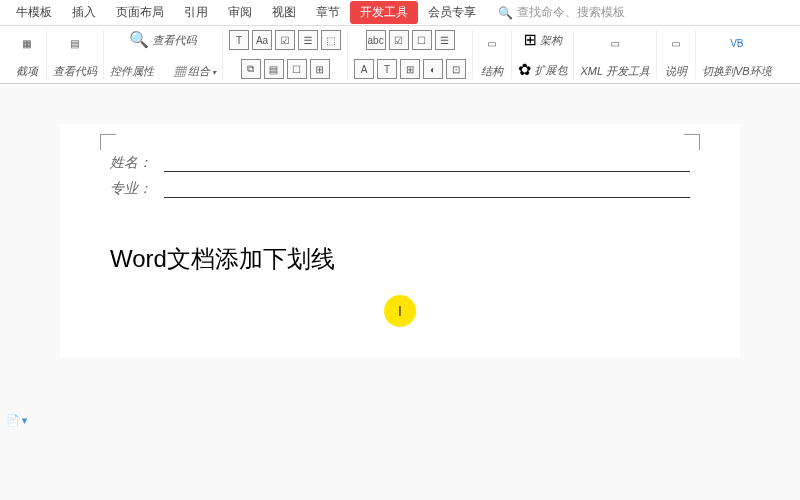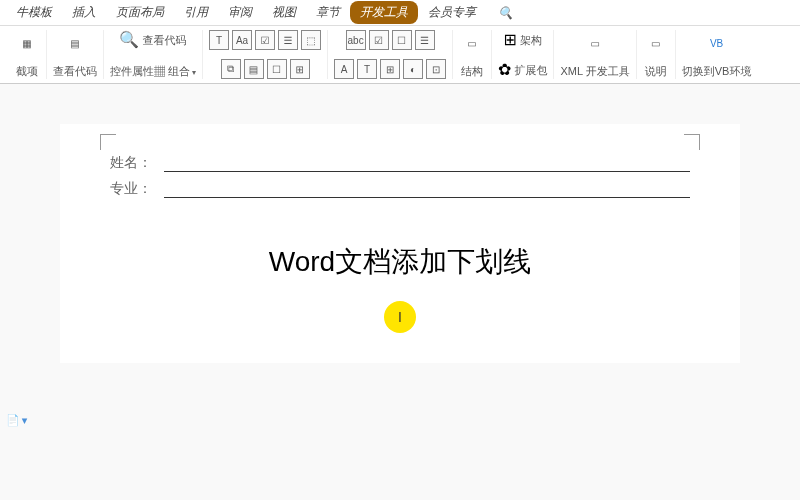--- a/index.html
+++ b/index.html
@@ -1,79 +1,80 @@
 <!DOCTYPE html>
 <html><head>
   <meta charset="utf-8">
   <style>
     * { margin: 0; padding: 0; box-sizing: border-box; font-family: "Microsoft YaHei", sans-serif; }
     body { width: 800px; height: 500px; background: #f5f5f5; overflow: hidden; }
     
-    .menubar { background: #fff; height: 26px; display: flex; align-items: center; padding: 0 6px; border-bottom: 1px solid #ddd; font-style: italic; }
+    .menubar { background: #fff; height: 26px; display: flex; align-items: center; padding: 0 6px; border-bottom: 1px solid #ddd; }
     .menu-item { padding: 3px 10px; font-size: 12px; color: #444; cursor: pointer; }
-    .menu-item.active { background: #a16207; color: #fff; border-radius: 8px; }
+    .menu-item.active { background: #ef4444; color: #fff; border-radius: 3px; }
     .search-box { margin-left: 12px; display: flex; align-items: center; color: #999; font-size: 12px; }
     .search-icon { margin-right: 4px; }
     
     .toolbar { background: #fff; height: 58px; display: flex; padding: 4px 8px; border-bottom: 1px solid #ccc; }
     .tool-group { display: flex; flex-direction: column; align-items: center; justify-content: space-between; padding: 0 6px; border-right: 1px solid #eee; }
     .tool-group:last-child { border-right: none; }
     .tool-icon { width: 20px; height: 20px; display: flex; align-items: center; justify-content: center; border: 1px solid #888; font-size: 10px; color: #555; background: #fafafa; }
     .tool-icon.big { width: 26px; height: 26px; border: none; background: transparent; }
-    .tool-label { font-size: 11px; color: #555; white-space: nowrap; margin-top: 2px; }
+    .tool-label { font-size: 11px; color: #555; white-space: nowrap; margin-top: 2px; font-style: italic; }
     .tool-row { display: flex; gap: 3px; }
     .dropdown-arrow { font-size: 8px; color: #666; margin-left: 2px; }
     
     .doc-area { background: #f9f9f9; padding: 40px 0 0 0; height: 416px; position: relative; }
     .page { background: #fff; margin: 0 auto; width: 680px; padding: 30px 50px; position: relative; }
     .corner-tl { position: absolute; top: 10px; left: 40px; width: 16px; height: 16px; border-left: 1px solid #999; border-top: 1px solid #999; }
     .corner-tr { position: absolute; top: 10px; right: 40px; width: 16px; height: 16px; border-right: 1px solid #999; border-top: 1px solid #999; }
     
-    .form-row { display: flex; align-items: flex-end; margin-bottom: 8px; }
+    .form-row { display: flex; align-items: flex-end; margin-bottom: 8px; font-style: italic; }
     .form-label { font-size: 14px; color: #666; width: 50px; }
     .form-line { flex: 1; border-bottom: 1px solid #333; height: 18px; margin-left: 4px; }
     
-    .caption { text-align: center; font-size: 28px; color: #000; margin-top: 45px; font-weight: 400; }
+    .caption { font-size: 24px; color: #000; margin-top: 45px; font-weight: 400; }
     .cursor-dot { width: 32px; height: 32px; background: #ffe500; border-radius: 50%; margin: 20px auto 0; display: flex; align-items: center; justify-content: center; font-size: 14px; color: #333; }
     
     .side-tag { position: absolute; left: 6px; top: 330px; font-size: 11px; color: #4a90d9; display: flex; align-items: center; gap: 2px; }
   </style>
 </head>
 <body>
 
 <div class="menubar">
   <span class="menu-item">牛模板</span>
   <span class="menu-item">插入</span>
   <span class="menu-item">页面布局</span>
   <span class="menu-item">引用</span>
   <span class="menu-item">审阅</span>
   <span class="menu-item">视图</span>
   <span class="menu-item">章节</span>
   <span class="menu-item active">开发工具</span>
   <span class="menu-item">会员专享</span>
   <div class="search-box">
     <span class="search-icon">🔍</span>
+    <span>查找命令、搜索模板</span>
   </div>
 </div>
 
 <div class="toolbar">
   <div class="tool-group">
     <div class="tool-icon big">▦</div>
     <span class="tool-label">截项</span>
   </div>
   <div class="tool-group">
     <div class="tool-icon big">▤</div>
     <span class="tool-label">查看代码</span>
   </div>
   <div class="tool-group">
     <div style="display:flex;align-items:center;gap:3px">
       <span>🔍</span>
       <span class="tool-label">查看代码</span>
     </div>
-    <div style="display:flex;gap:0">
+    <div style="display:flex;gap:20px">
       <span class="tool-label">控件属性</span>
       <span class="tool-label"><span>▦</span> <span>组合</span><span class="dropdown-arrow">▾</span></span>
     </div>
   </div>
   <div class="tool-group">
     <div class="tool-row">
       <div class="tool-icon">T</div>
       <div class="tool-icon">Aa</div>
       <div class="tool-icon">☑</div>
       <div class="tool-icon">☰</div>

